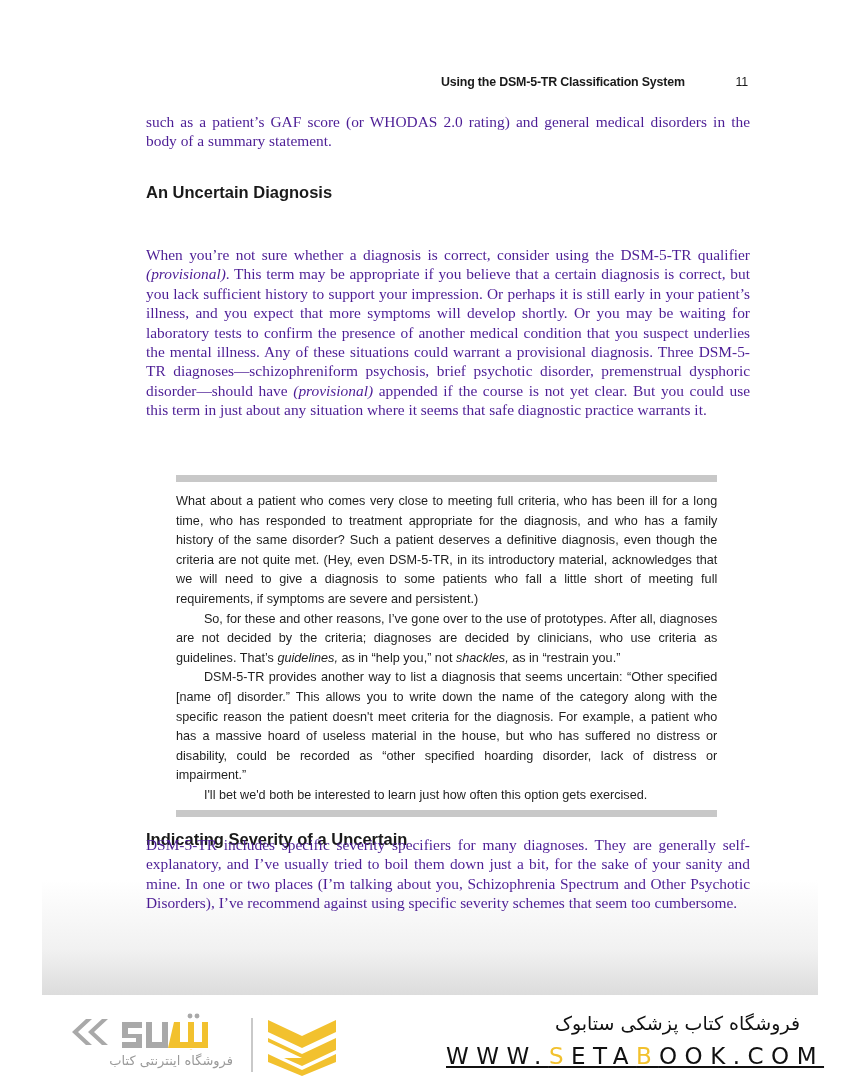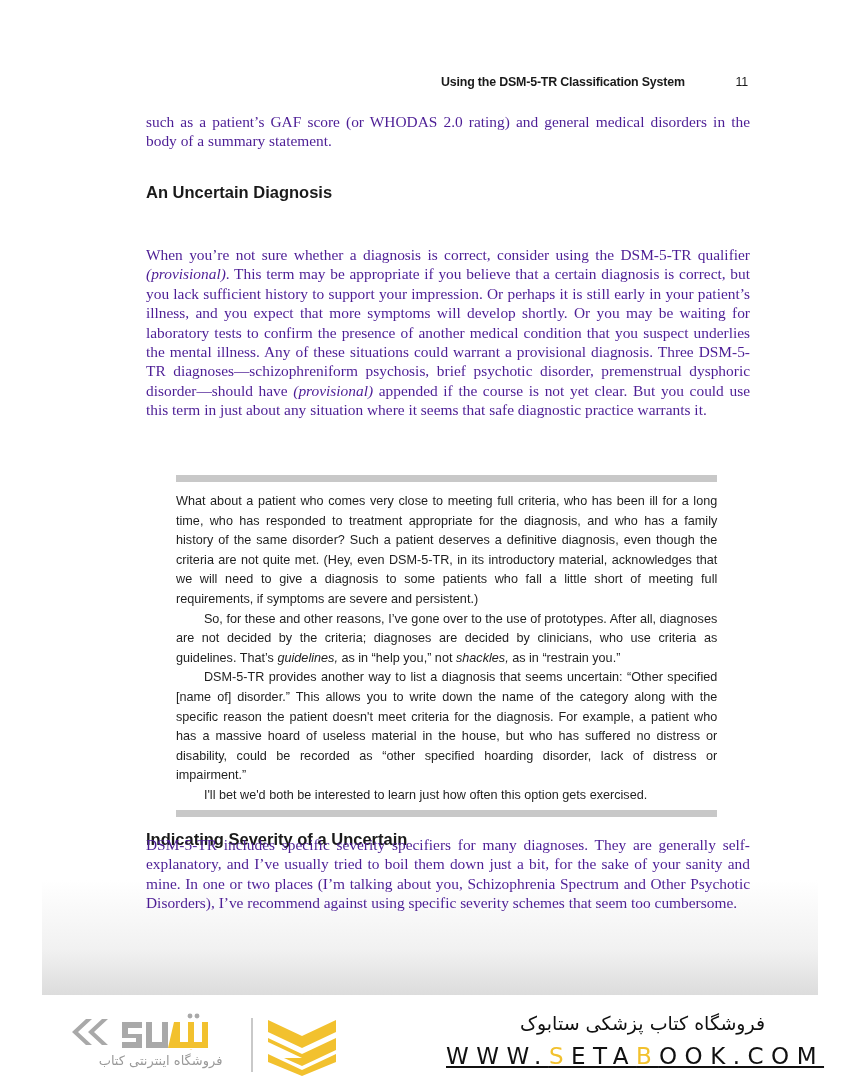--- a/index.html
+++ b/index.html
@@ -50,31 +50,31 @@
       position: absolute; left: 0; top: 995px; width: 861px; height: 85px; background: #fff;
     }
     .logo-arrows {
       position: absolute; left: 68px; top: 1017px; width: 48px; height: 30px;
     }
     .logo-word {
       position: absolute; left: 118px; top: 1012px; width: 110px; height: 38px;
     }
     .logo-sub {
       position: absolute; left: 88px; top: 1053px; width: 145px;
-      font-family: "DejaVu Sans", sans-serif; font-size: 13px; color: #9a9a9a; text-align: center;
+      font-family: "DejaVu Sans", sans-serif; font-size: 13px; color: #9a9a9a; text-align: right;
       direction: rtl;
     }
     .logo-divider {
       position: absolute; left: 251px; top: 1018px; width: 2px; height: 54px; background: #c9c9c9;
     }
     .logo-mark {
       position: absolute; left: 264px; top: 1018px; width: 76px; height: 58px;
     }
     .store-name {
-      position: absolute; left: 520px; top: 1012px; width: 280px; text-align: left;
+      position: absolute; left: 520px; top: 1012px; width: 280px; text-align: right;
       font-family: "DejaVu Sans", sans-serif; font-size: 19px; color: #111; direction: rtl;
     }
     .store-url {
       position: absolute; left: 446px; top: 1043px; width: 360px;
       font-family: "DejaVu Sans", sans-serif; font-size: 23px; letter-spacing: 7.5px; color: #111;
       white-space: nowrap;
       text-decoration: underline;
     }
     .store-url .accent { color: #f2c12e; }
     em.it { font-style: italic; }

